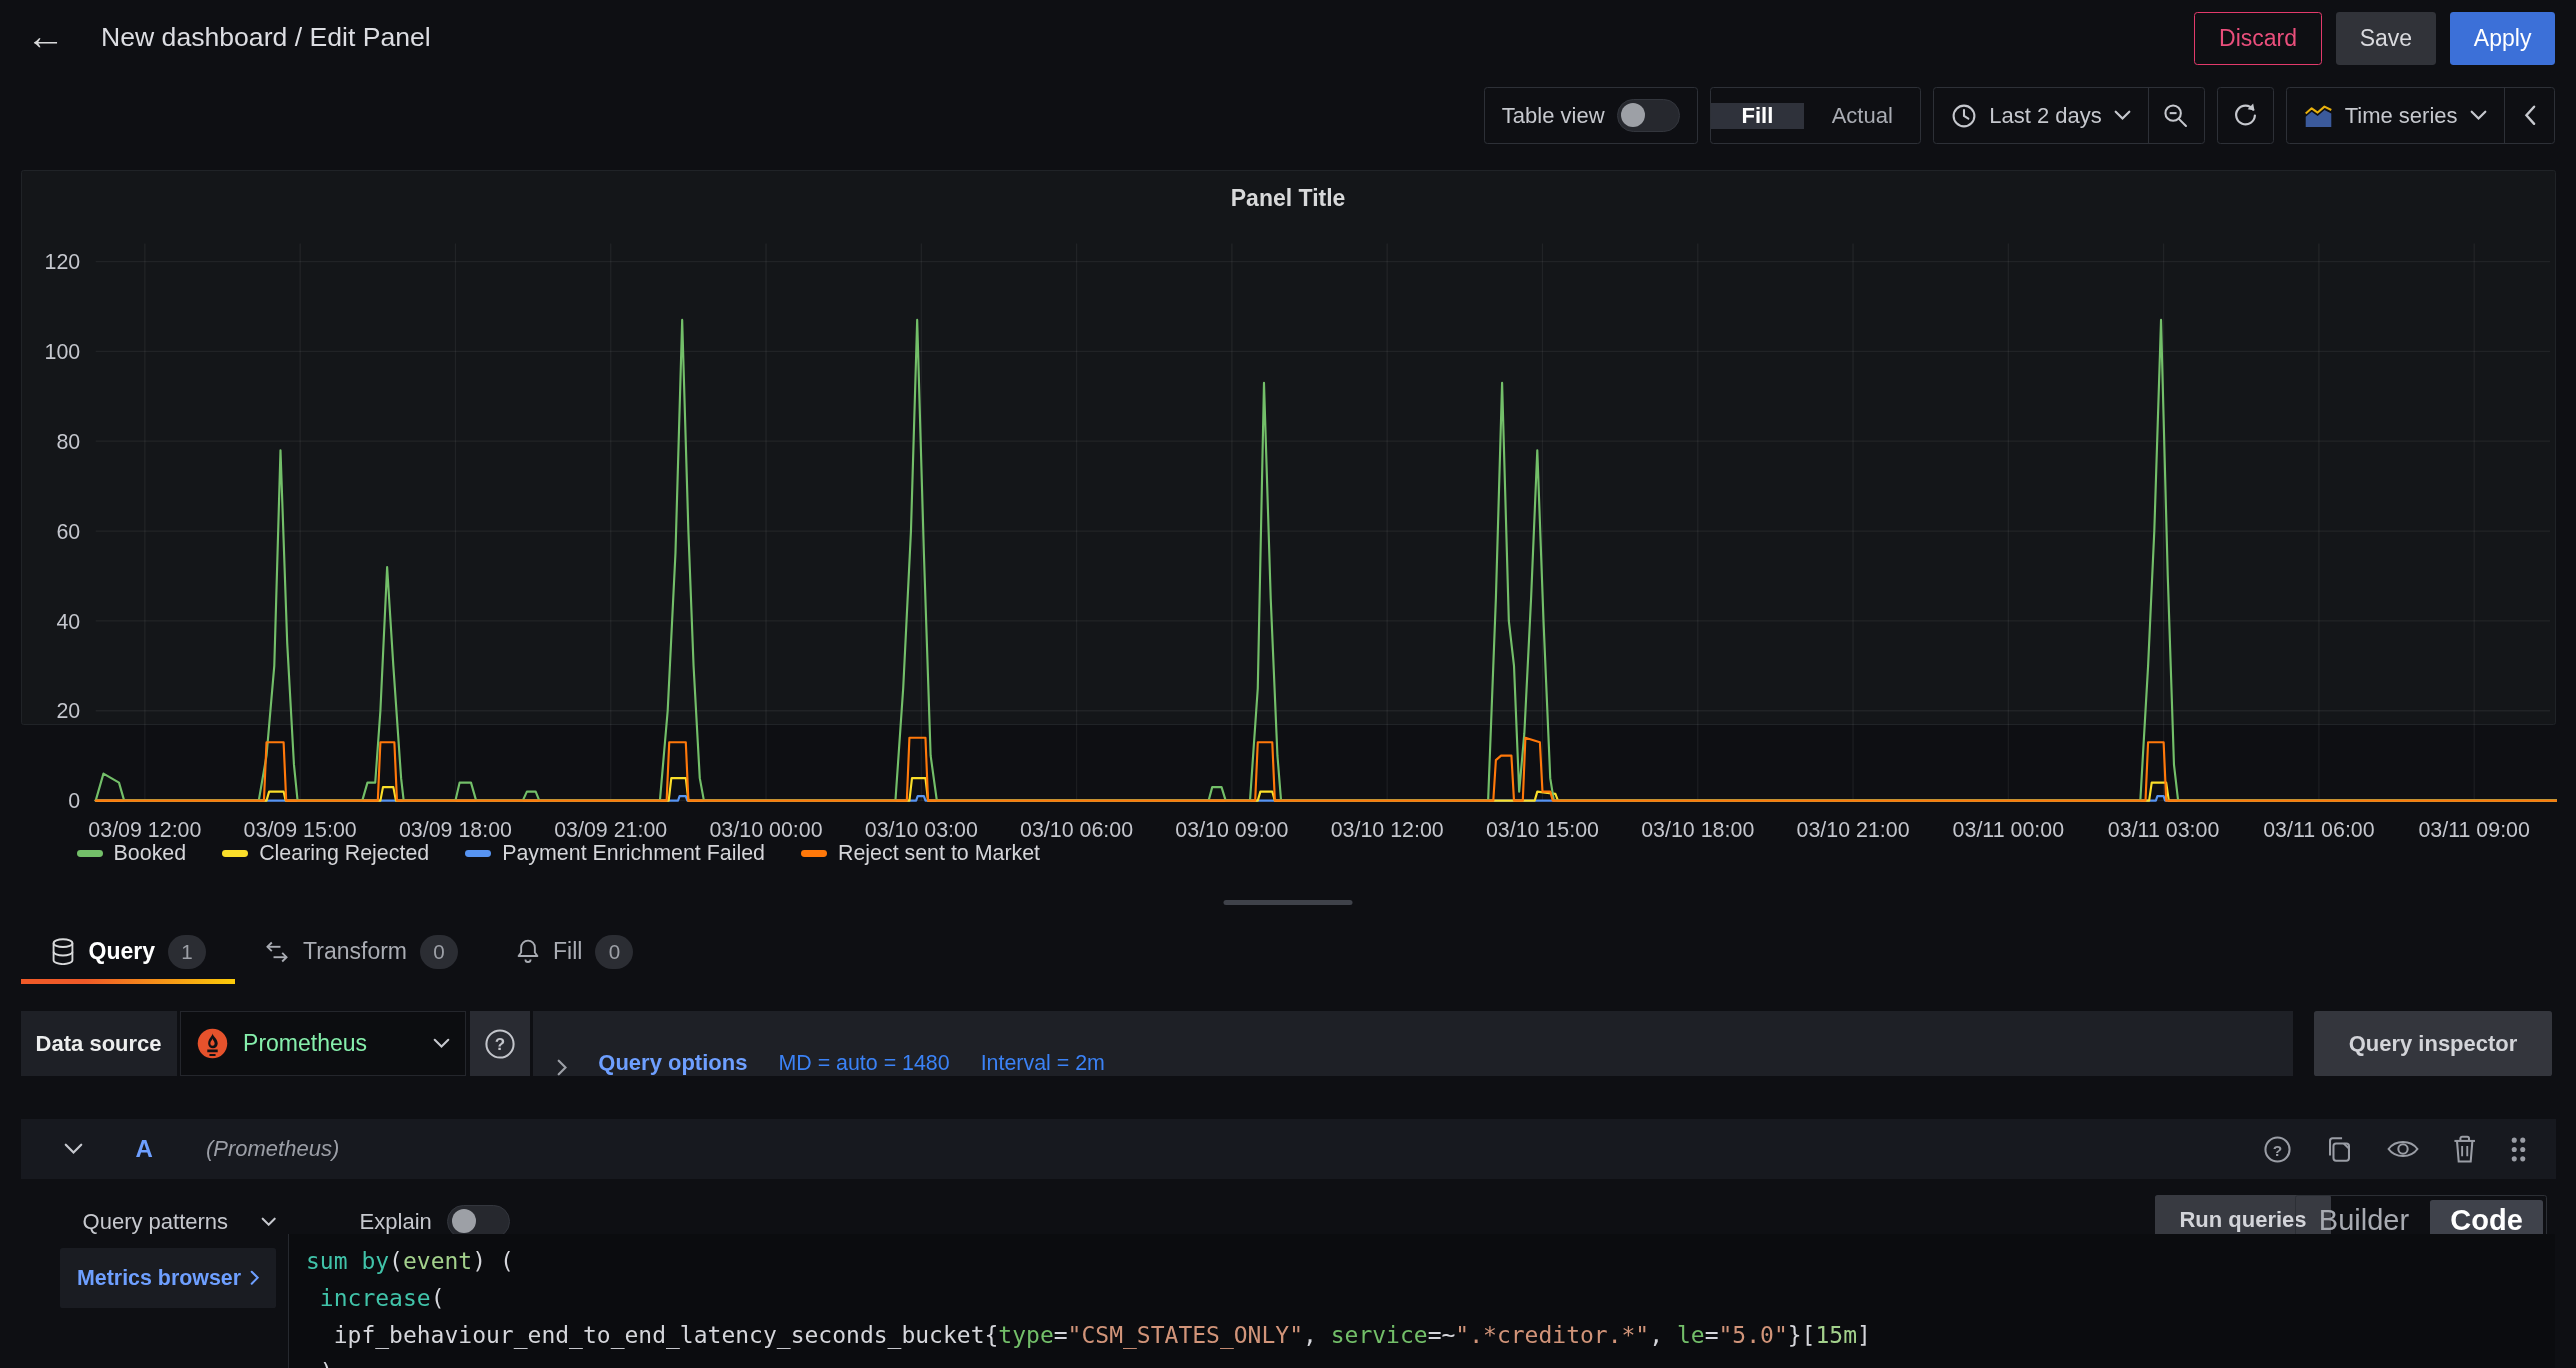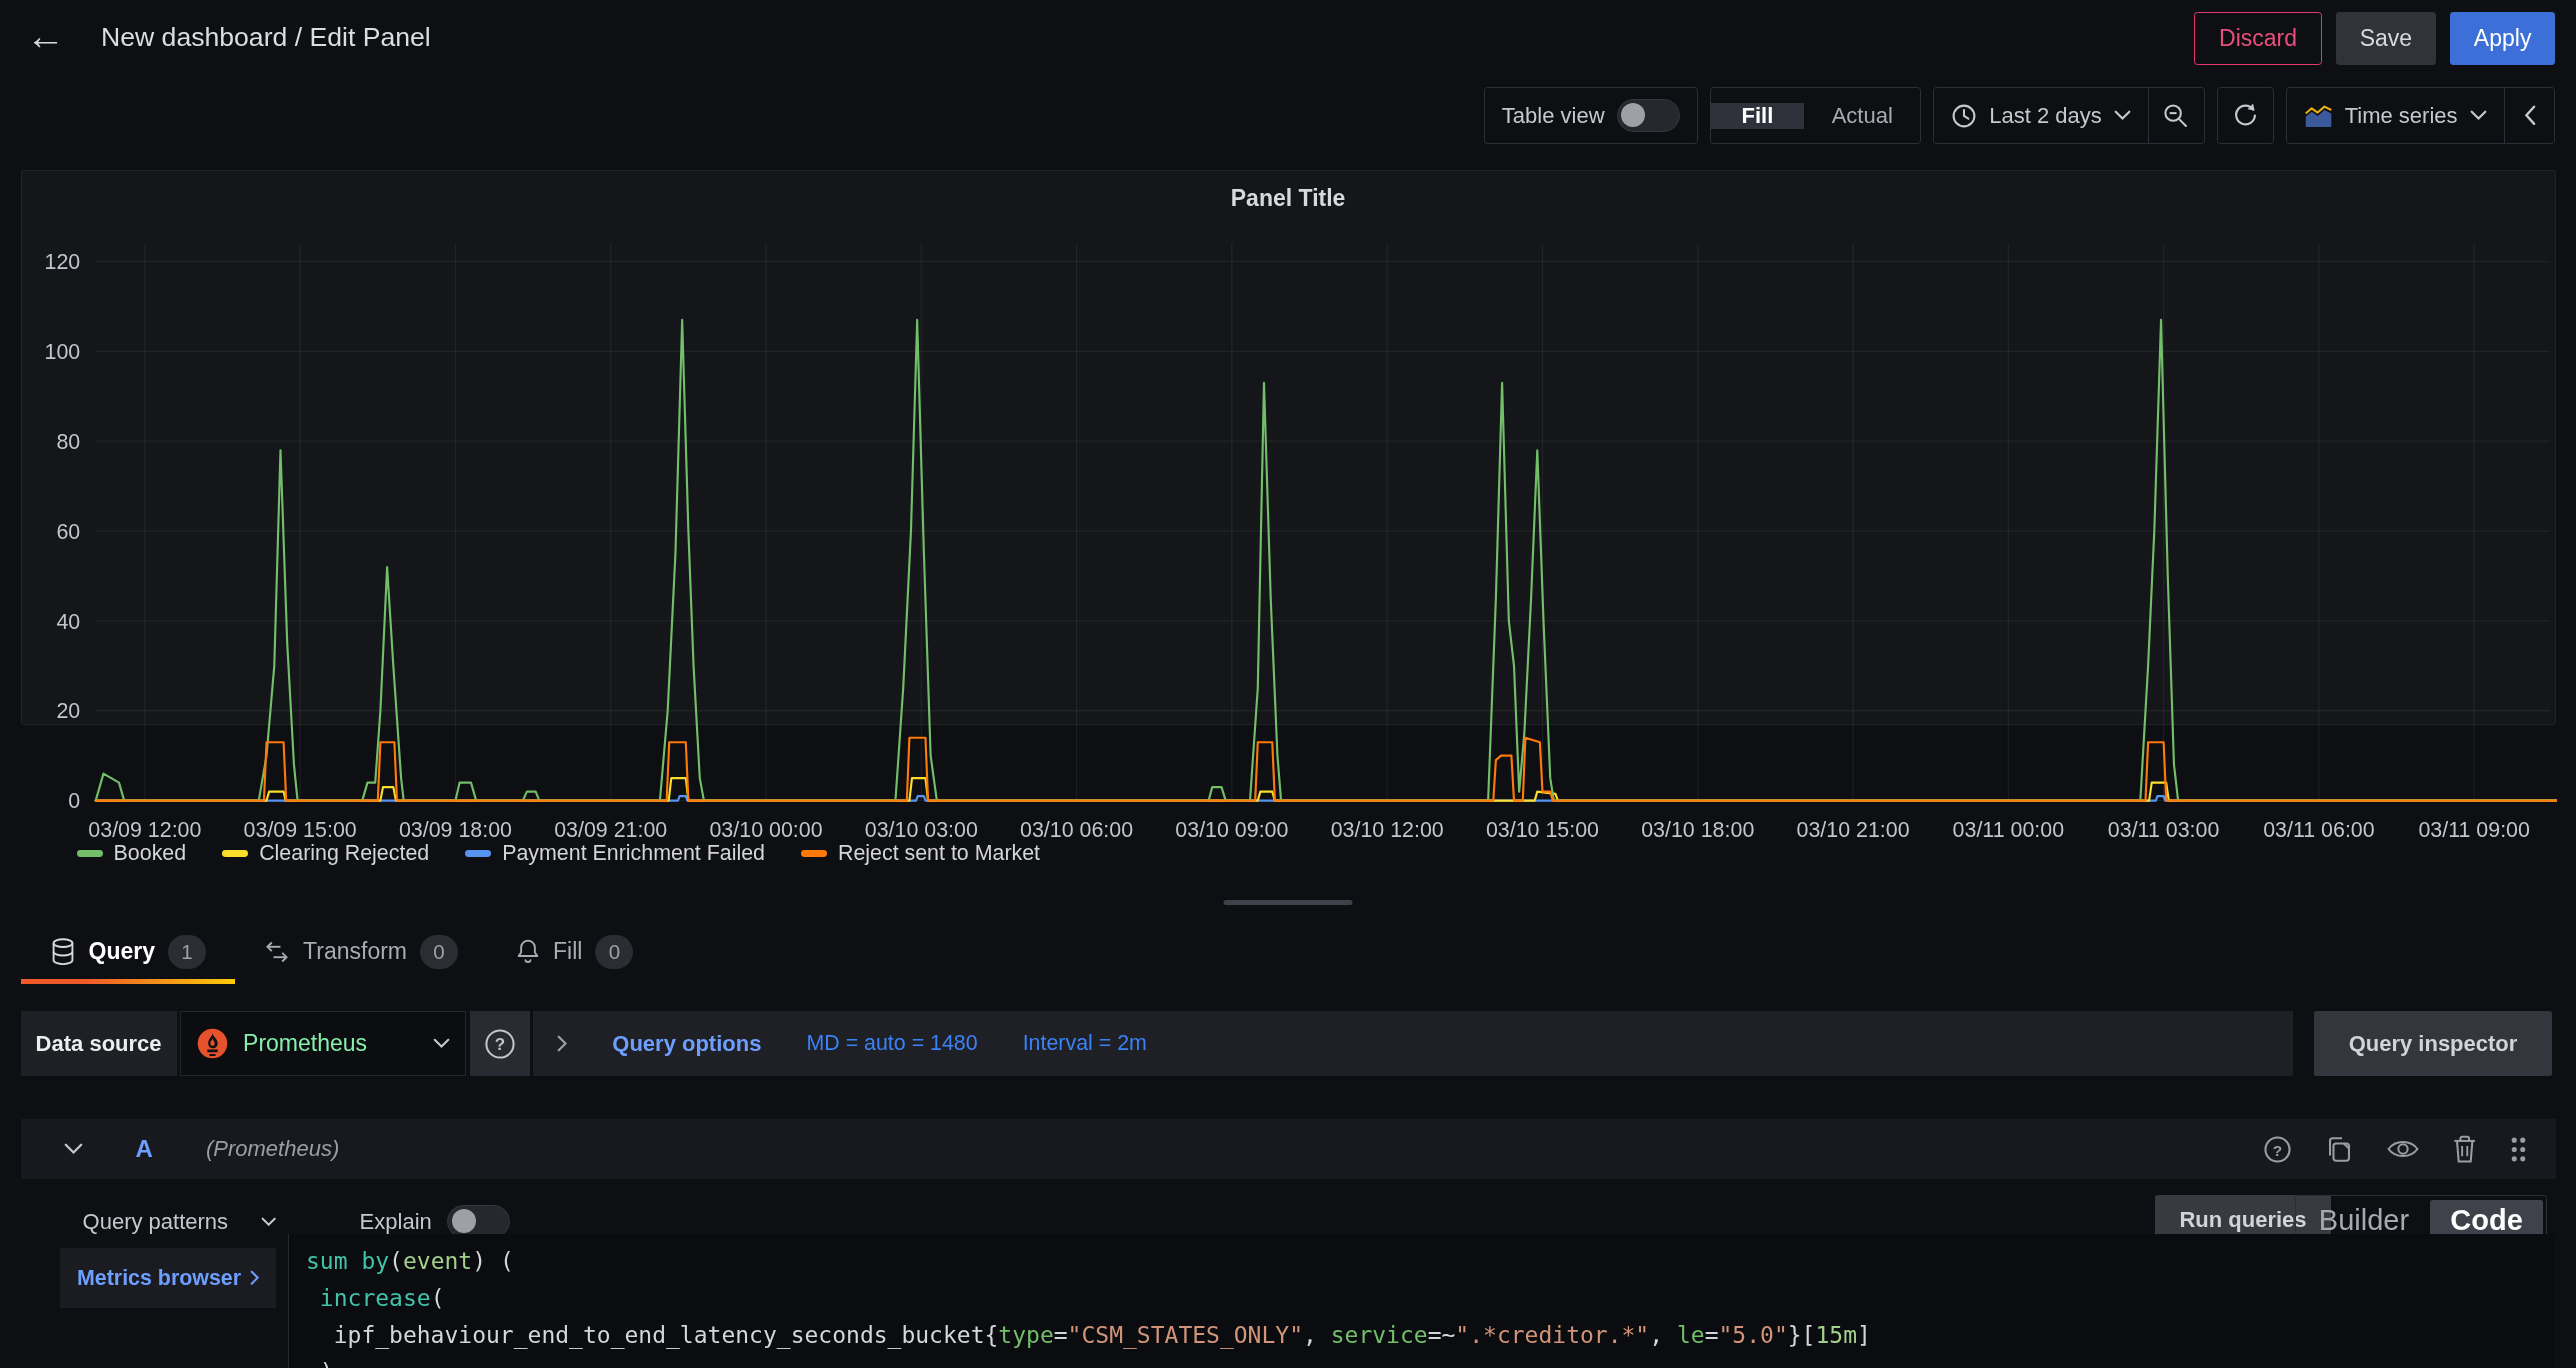--- a/index.html
+++ b/index.html
@@ -55,21 +55,21 @@
 
   
   .ds-label { left:20.6px; top:1011px; width:156px; height:65px; background:#1e2026;
     display:flex; align-items:center; justify-content:center; font-size:22px; font-weight:700; color:#eceded; }
   .ds-picker { left:180px; top:1011px; width:286px; height:65px; background:#0c0d10;
     border:0.9px solid #24262c; display:flex; align-items:center; gap:13.7px; padding:0 15.4px;
     font-size:23px; color:#86efac; cursor:pointer; }
   .ds-help { left:470px; top:1011px; width:60px; height:65px; background:#292b32; display:flex;
     align-items:center; justify-content:center; cursor:pointer; }
   .ds-bar { left:533px; top:1011px; width:1760px; height:65px; background:#1e2026;
-    display:flex; align-items:center; gap:45px; padding:0 24px; }
+    display:flex; align-items:flex-end; gap:31px; padding:0 24px; }
   .qopt { color:#6e9fff; font-size:22px; font-weight:700; cursor:pointer; }
   .qmeta { color:#3b82f6; font-size:21.4px; }
   .qi-btn { left:2314px; top:1011px; width:238px; height:65px; background:#34363d; border-radius:2.6px;
     display:flex; align-items:center; justify-content:center; font-size:22px; font-weight:700;
     color:#d3d4d9; cursor:pointer; }
 
   
   .rowA { left:20.6px; top:1119px; width:2535px; height:60px; background:#17191f;
     display:flex; align-items:center; }
   .refid { color:#6e9fff; font-weight:700; font-size:24px; margin-left:53px; cursor:pointer; }

